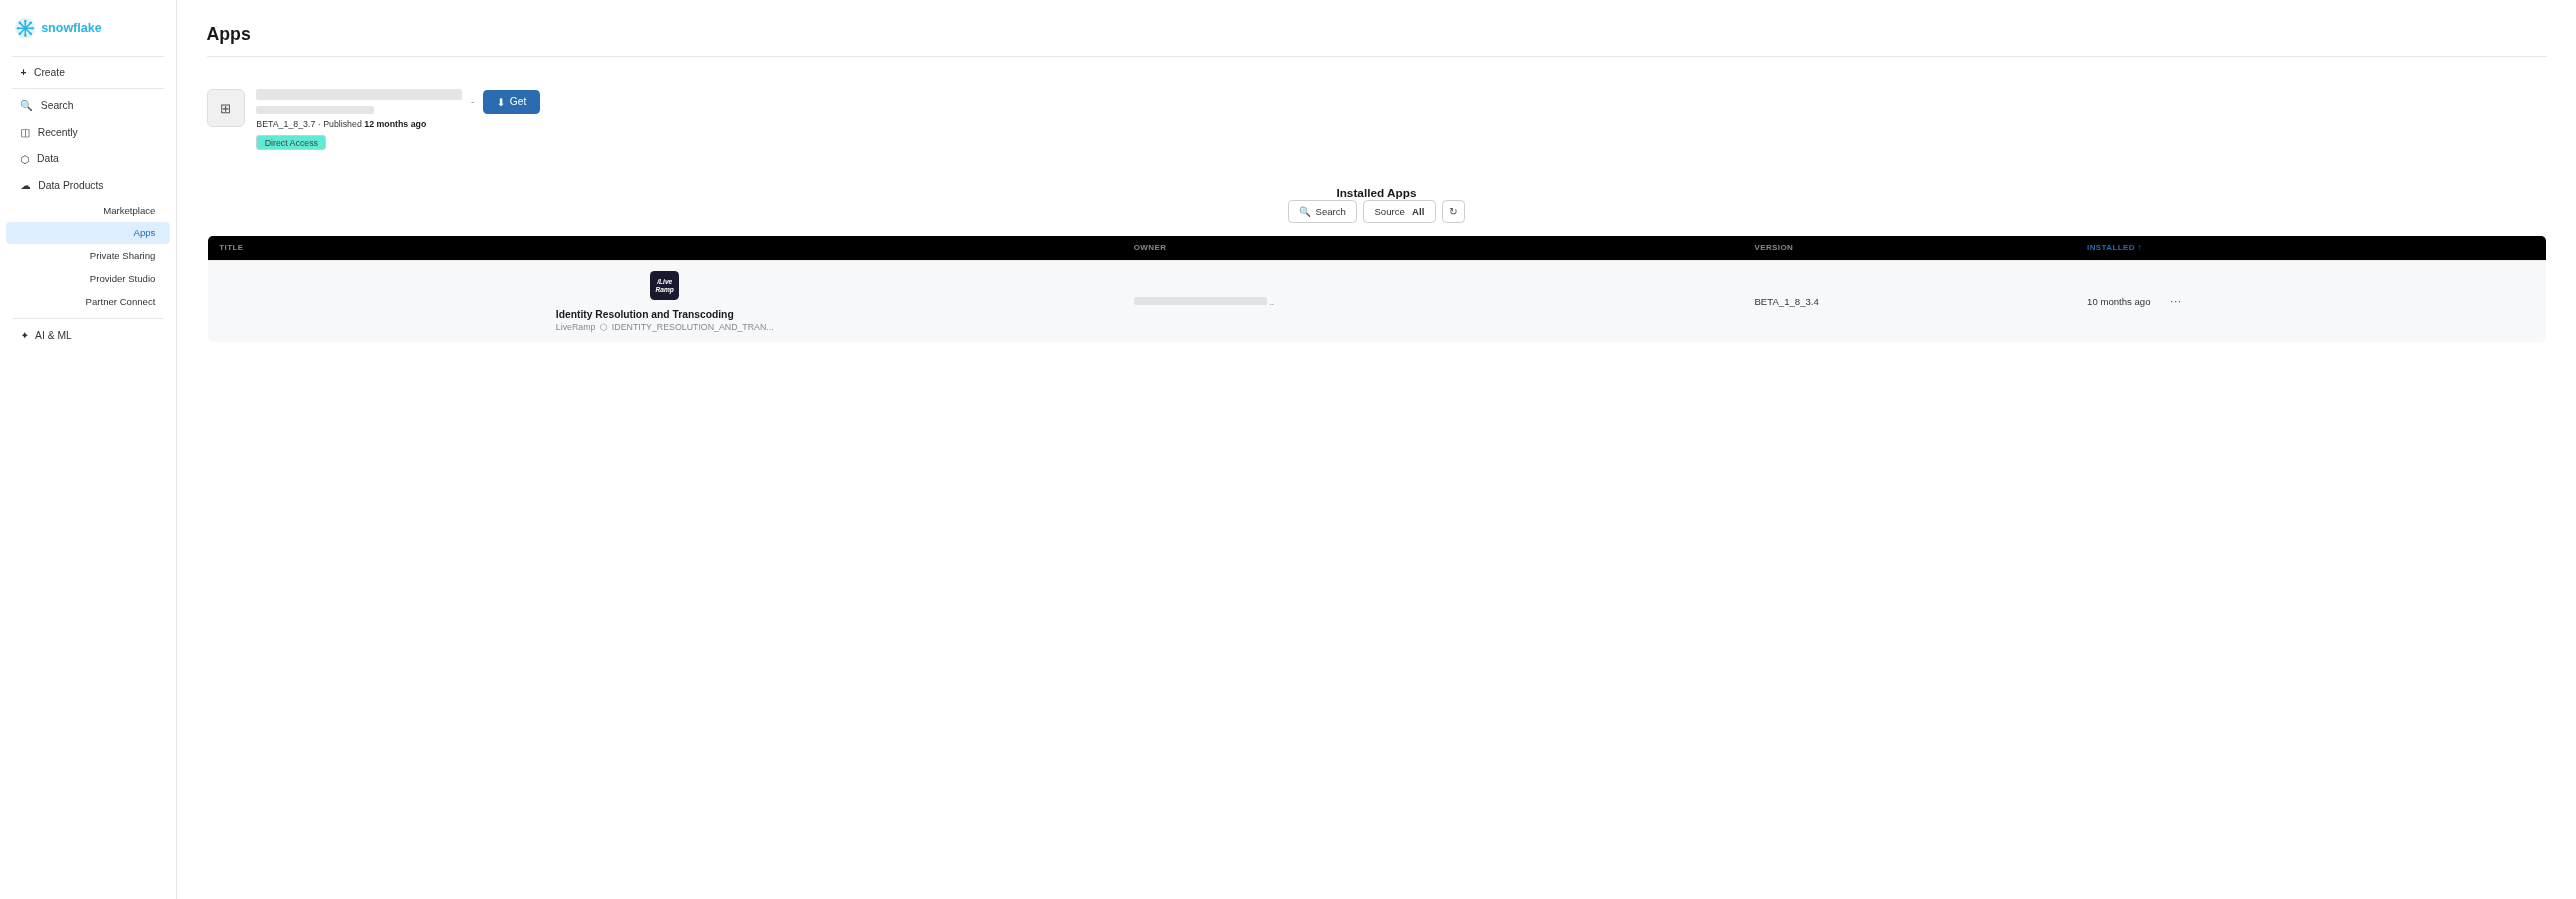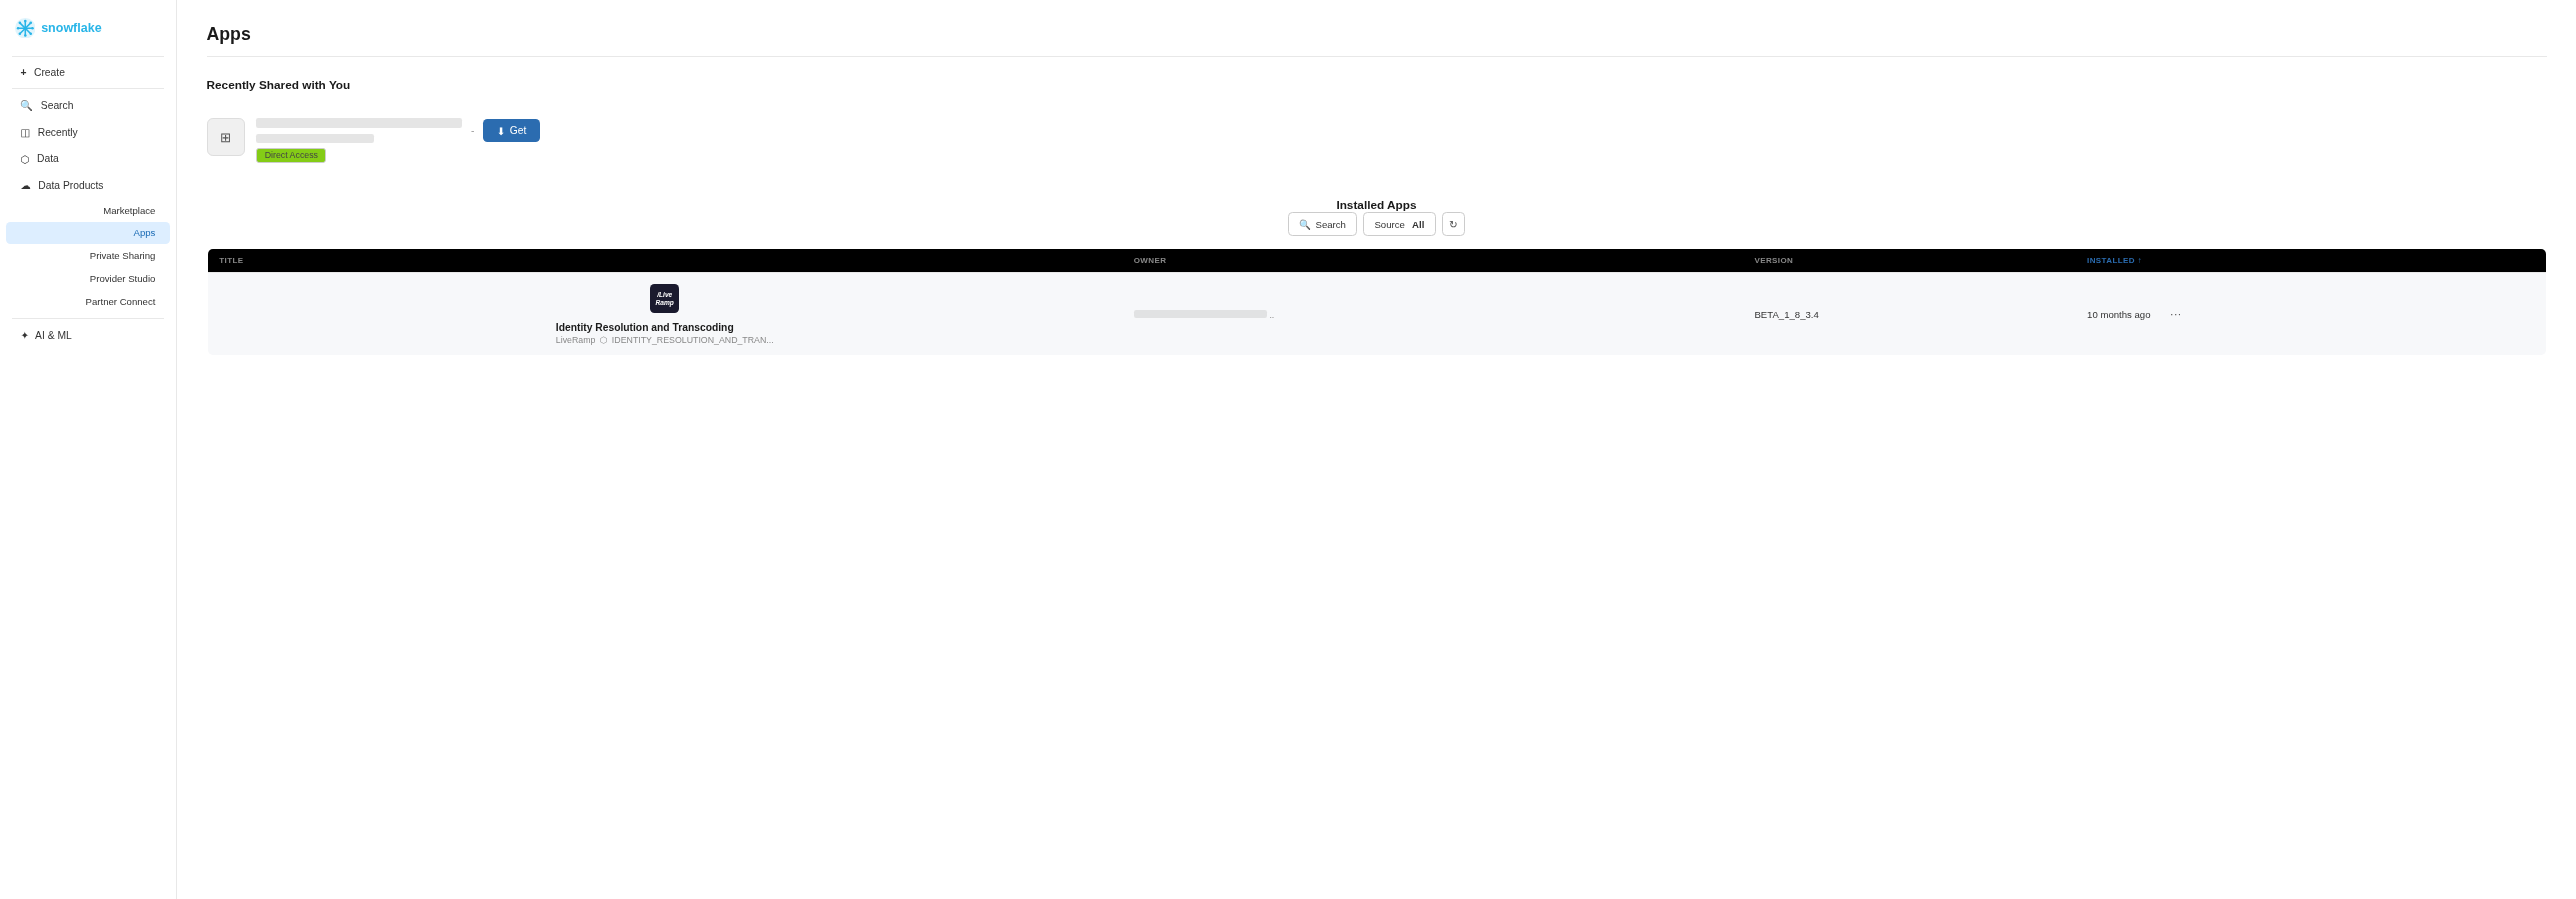--- a/index.html
+++ b/index.html
@@ -173,21 +173,21 @@
       margin-bottom: 5.9px;
     }
     .app-meta span { color: #333; }
     .badge {
       display: inline-block;
       border: 0.7px solid #ccc;
       border-radius: 2.9px;
       padding: 1.5px 7.4px;
       font-size: 8.8px;
       color: #444;
-      background: #84cc16;
+      background: #5eead4;
     }
 
     
     .installed-section-header {
       display: flex;
       align-items: center;
       justify-content: space-between;
       margin-bottom: 11.8px;
     }
     .installed-controls {
@@ -400,37 +400,43 @@
     <span>AI &amp; ML</span>
   </div>
 </nav>
 
 <main class="main">
   <div class="main-content">
 
     <h1 class="page-title">Apps</h1>
     <div class="section-divider"></div>
 
-    <h2 class="section-title">Recently Shared with You</h2>
 
     <div class="recently-shared-card">
       <div class="app-icon-box">
         <span>⊞</span>
       </div>
       <div class="app-info">
         <div class="app-name-row">
           <div style="display:flex;flex-direction:column;gap:2.9px;">
             <div class="app-name-blurred"></div>
             <div class="app-name-blurred-2"></div>
           </div>
           <span style="color:#999;font-size:10.3px;"> - </span>
           <button class="get-button">
             <span>⬇</span>
             <span>Get</span>
           </button>
+        </div>
+        <div class="app-meta">
+          <span>BETA_1_8_3.7</span>
+          <span> · </span>
+          <span>Published</span>
+          <span> </span>
+          <span style="font-weight:600;color:#1a1a1a;">12 months ago</span>
         </div>
         <span class="badge">Direct Access</span>
       </div>
     </div>
 
     <div class="installed-section-header" style="margin-top: 23.6px; flex-direction: column;">
       <h2 class="section-title" style="margin-bottom:0;">Installed Apps</h2>
       <div class="installed-controls">
         <button class="search-btn">
           <span>🔍</span>

